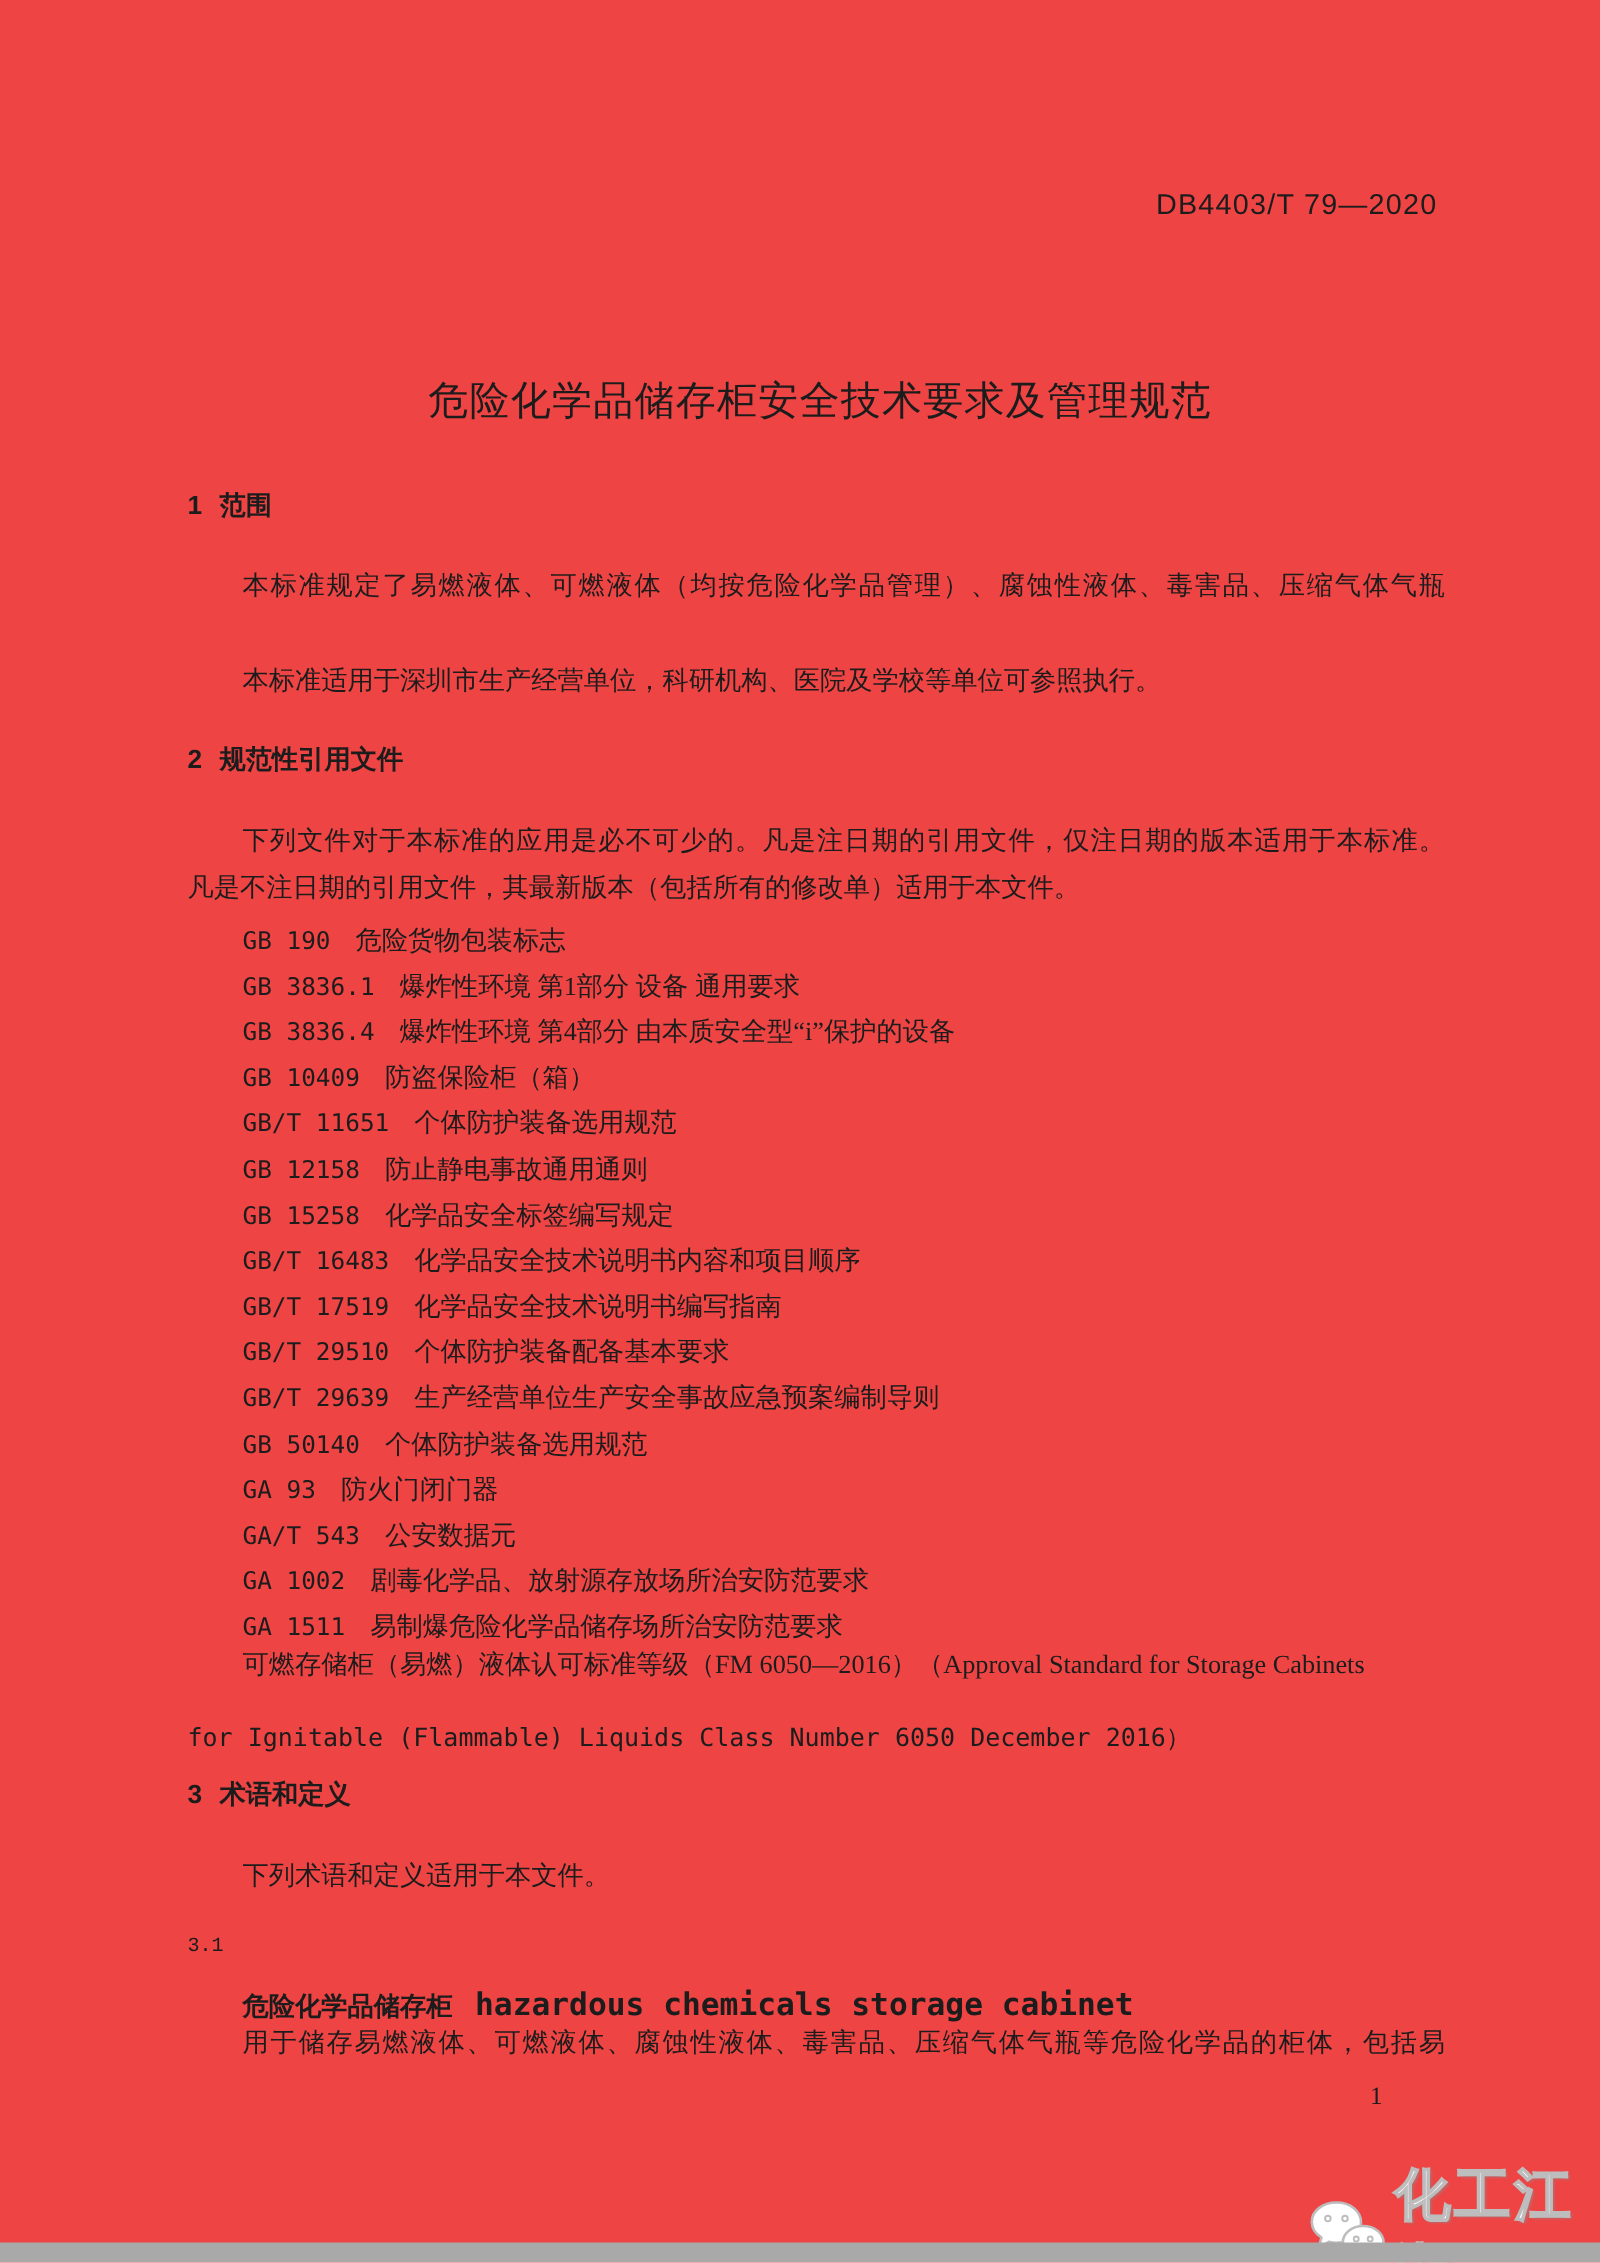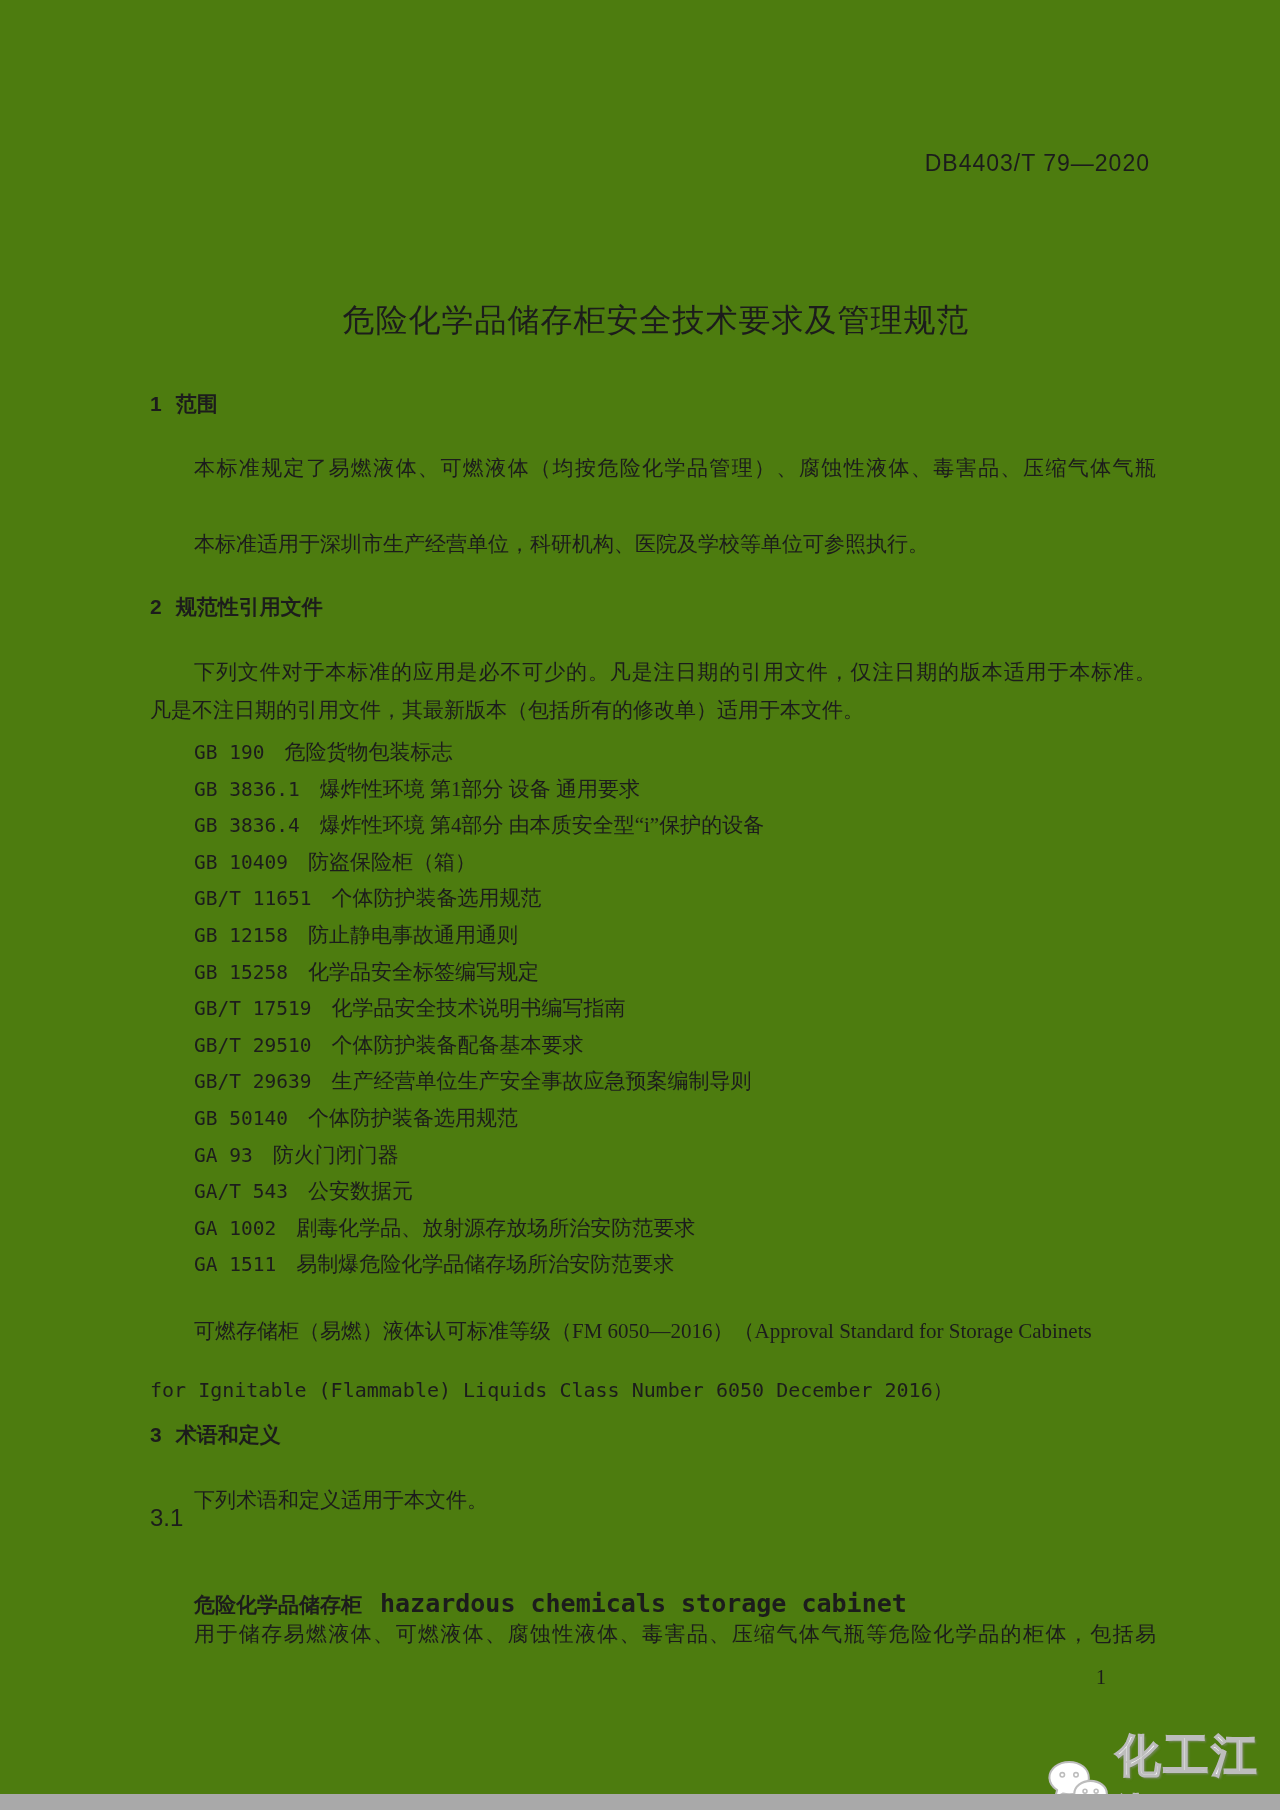--- a/index.html
+++ b/index.html
@@ -1,17 +1,17 @@
 <!DOCTYPE html>
 <html><head>
 <meta charset="utf-8">
 <style>
   html,body{margin:0;padding:0;background:#ffffff;}
   .page{
-    position:relative;width:1280px;height:1810px;background:#4d7c0f;overflow:hidden;
+    position:relative;width:1280px;height:1810px;background:#ef4444;overflow:hidden;
     font-family:"Liberation Serif","DejaVu Serif",serif;color:#1c1c1c;
   }
   .abs{position:absolute;}
   .doc-number{
     top:150px;right:130px;
     font-family:"Liberation Sans","DejaVu Sans",sans-serif;
     font-size:23px;letter-spacing:1px;
   }
   .title{
     top:283px;left:0;width:1280px;text-align:center;margin:16px;
@@ -25,22 +25,22 @@
   }
   .h .num{margin-right:14px;}
   .bl{font-size:21px;line-height:1.25;}
   .just{width:962px;text-align:justify;text-align-last:justify;}
   .refs{top:734px;left:194px;font-size:21px;}
   .ref{height:36.6px;line-height:36.6px;white-space:nowrap;}
   .ref .code{font-family:"DejaVu Sans Mono","Liberation Mono",monospace;font-size:19.5px;}
   .ref .rtitle{margin-left:20px;}
   .latin-mono{font-family:"DejaVu Sans Mono","Liberation Mono",monospace;font-size:20px;margin-top:24px;}
   .term-no{
-    top:1504px;left:150px;
-    font-family:Liberation Sans, sans-serif;font-size:24px;
+    top:1548px;left:150px;
+    font-family:Liberation Mono, monospace;font-size:16px;
   }
   .term-line{top:1589px;left:194px;white-space:nowrap;}
   .term-zh{
     font-family:Liberation Serif, serif;
     font-weight:bold;font-size:21px;
   }
   .term-en{
     font-family:"DejaVu Sans Mono","Liberation Mono",monospace;
     font-weight:bold;font-size:25px;margin-left:18px;
   }
@@ -77,20 +77,21 @@
   <div class="abs bl" style="top:697px;left:150px">凡是不注日期的引用文件，其最新版本（包括所有的修改单）适用于本文件。</div>
 
   <div class="abs refs">
     <div class="ref"><span class="code">GB 190</span><span class="rtitle">危险货物包装标志</span></div>
     <div class="ref"><span class="code">GB 3836.1</span><span class="rtitle">爆炸性环境 第1部分 设备 通用要求</span></div>
     <div class="ref"><span class="code">GB 3836.4</span><span class="rtitle">爆炸性环境 第4部分 由本质安全型“i”保护的设备</span></div>
     <div class="ref"><span class="code">GB 10409</span><span class="rtitle">防盗保险柜（箱）</span></div>
     <div class="ref"><span class="code">GB/T 11651</span><span class="rtitle">个体防护装备选用规范</span></div>
     <div class="ref"><span class="code">GB 12158</span><span class="rtitle">防止静电事故通用通则</span></div>
     <div class="ref"><span class="code">GB 15258</span><span class="rtitle">化学品安全标签编写规定</span></div>
+    <div class="ref"><span class="code">GB/T 16483</span><span class="rtitle">化学品安全技术说明书内容和项目顺序</span></div>
     <div class="ref"><span class="code">GB/T 17519</span><span class="rtitle">化学品安全技术说明书编写指南</span></div>
     <div class="ref"><span class="code">GB/T 29510</span><span class="rtitle">个体防护装备配备基本要求</span></div>
     <div class="ref"><span class="code">GB/T 29639</span><span class="rtitle">生产经营单位生产安全事故应急预案编制导则</span></div>
     <div class="ref"><span class="code">GB 50140</span><span class="rtitle">个体防护装备选用规范</span></div>
     <div class="ref"><span class="code">GA 93</span><span class="rtitle">防火门闭门器</span></div>
     <div class="ref"><span class="code">GA/T 543</span><span class="rtitle">公安数据元</span></div>
     <div class="ref"><span class="code">GA 1002</span><span class="rtitle">剧毒化学品、放射源存放场所治安防范要求</span></div>
     <div class="ref"><span class="code">GA 1511</span><span class="rtitle">易制爆危险化学品储存场所治安防范要求</span></div>
   </div>
 

